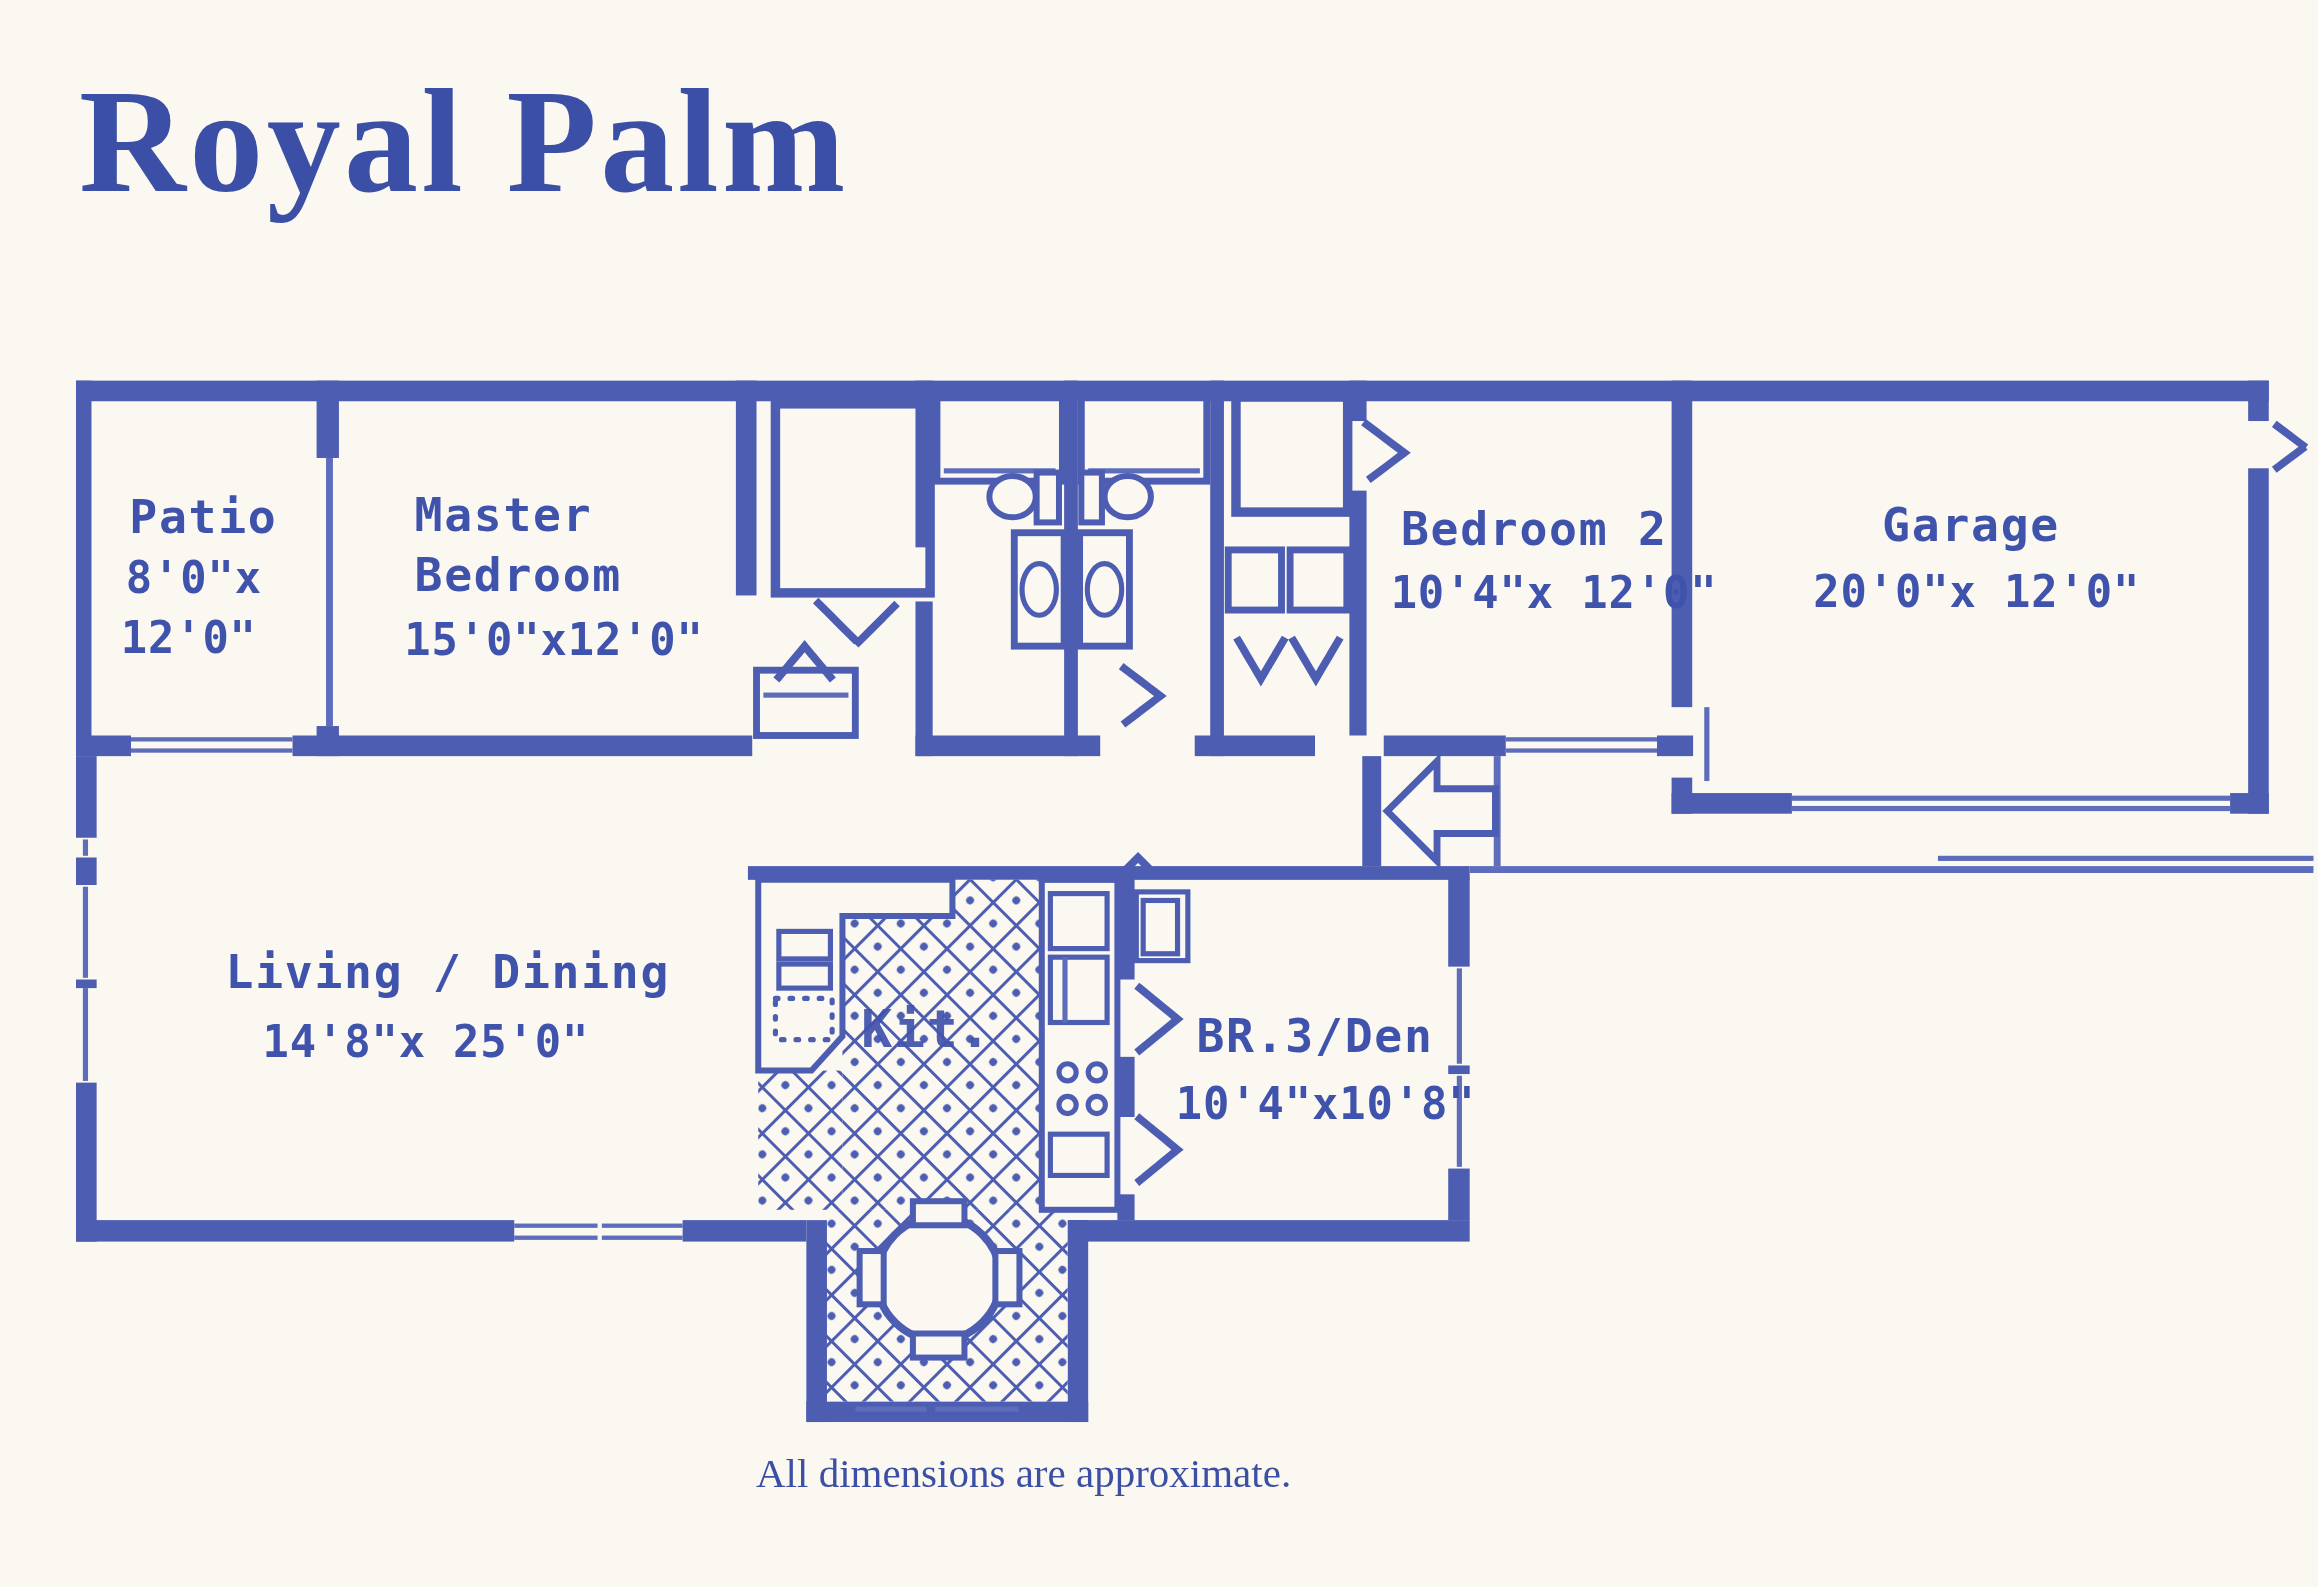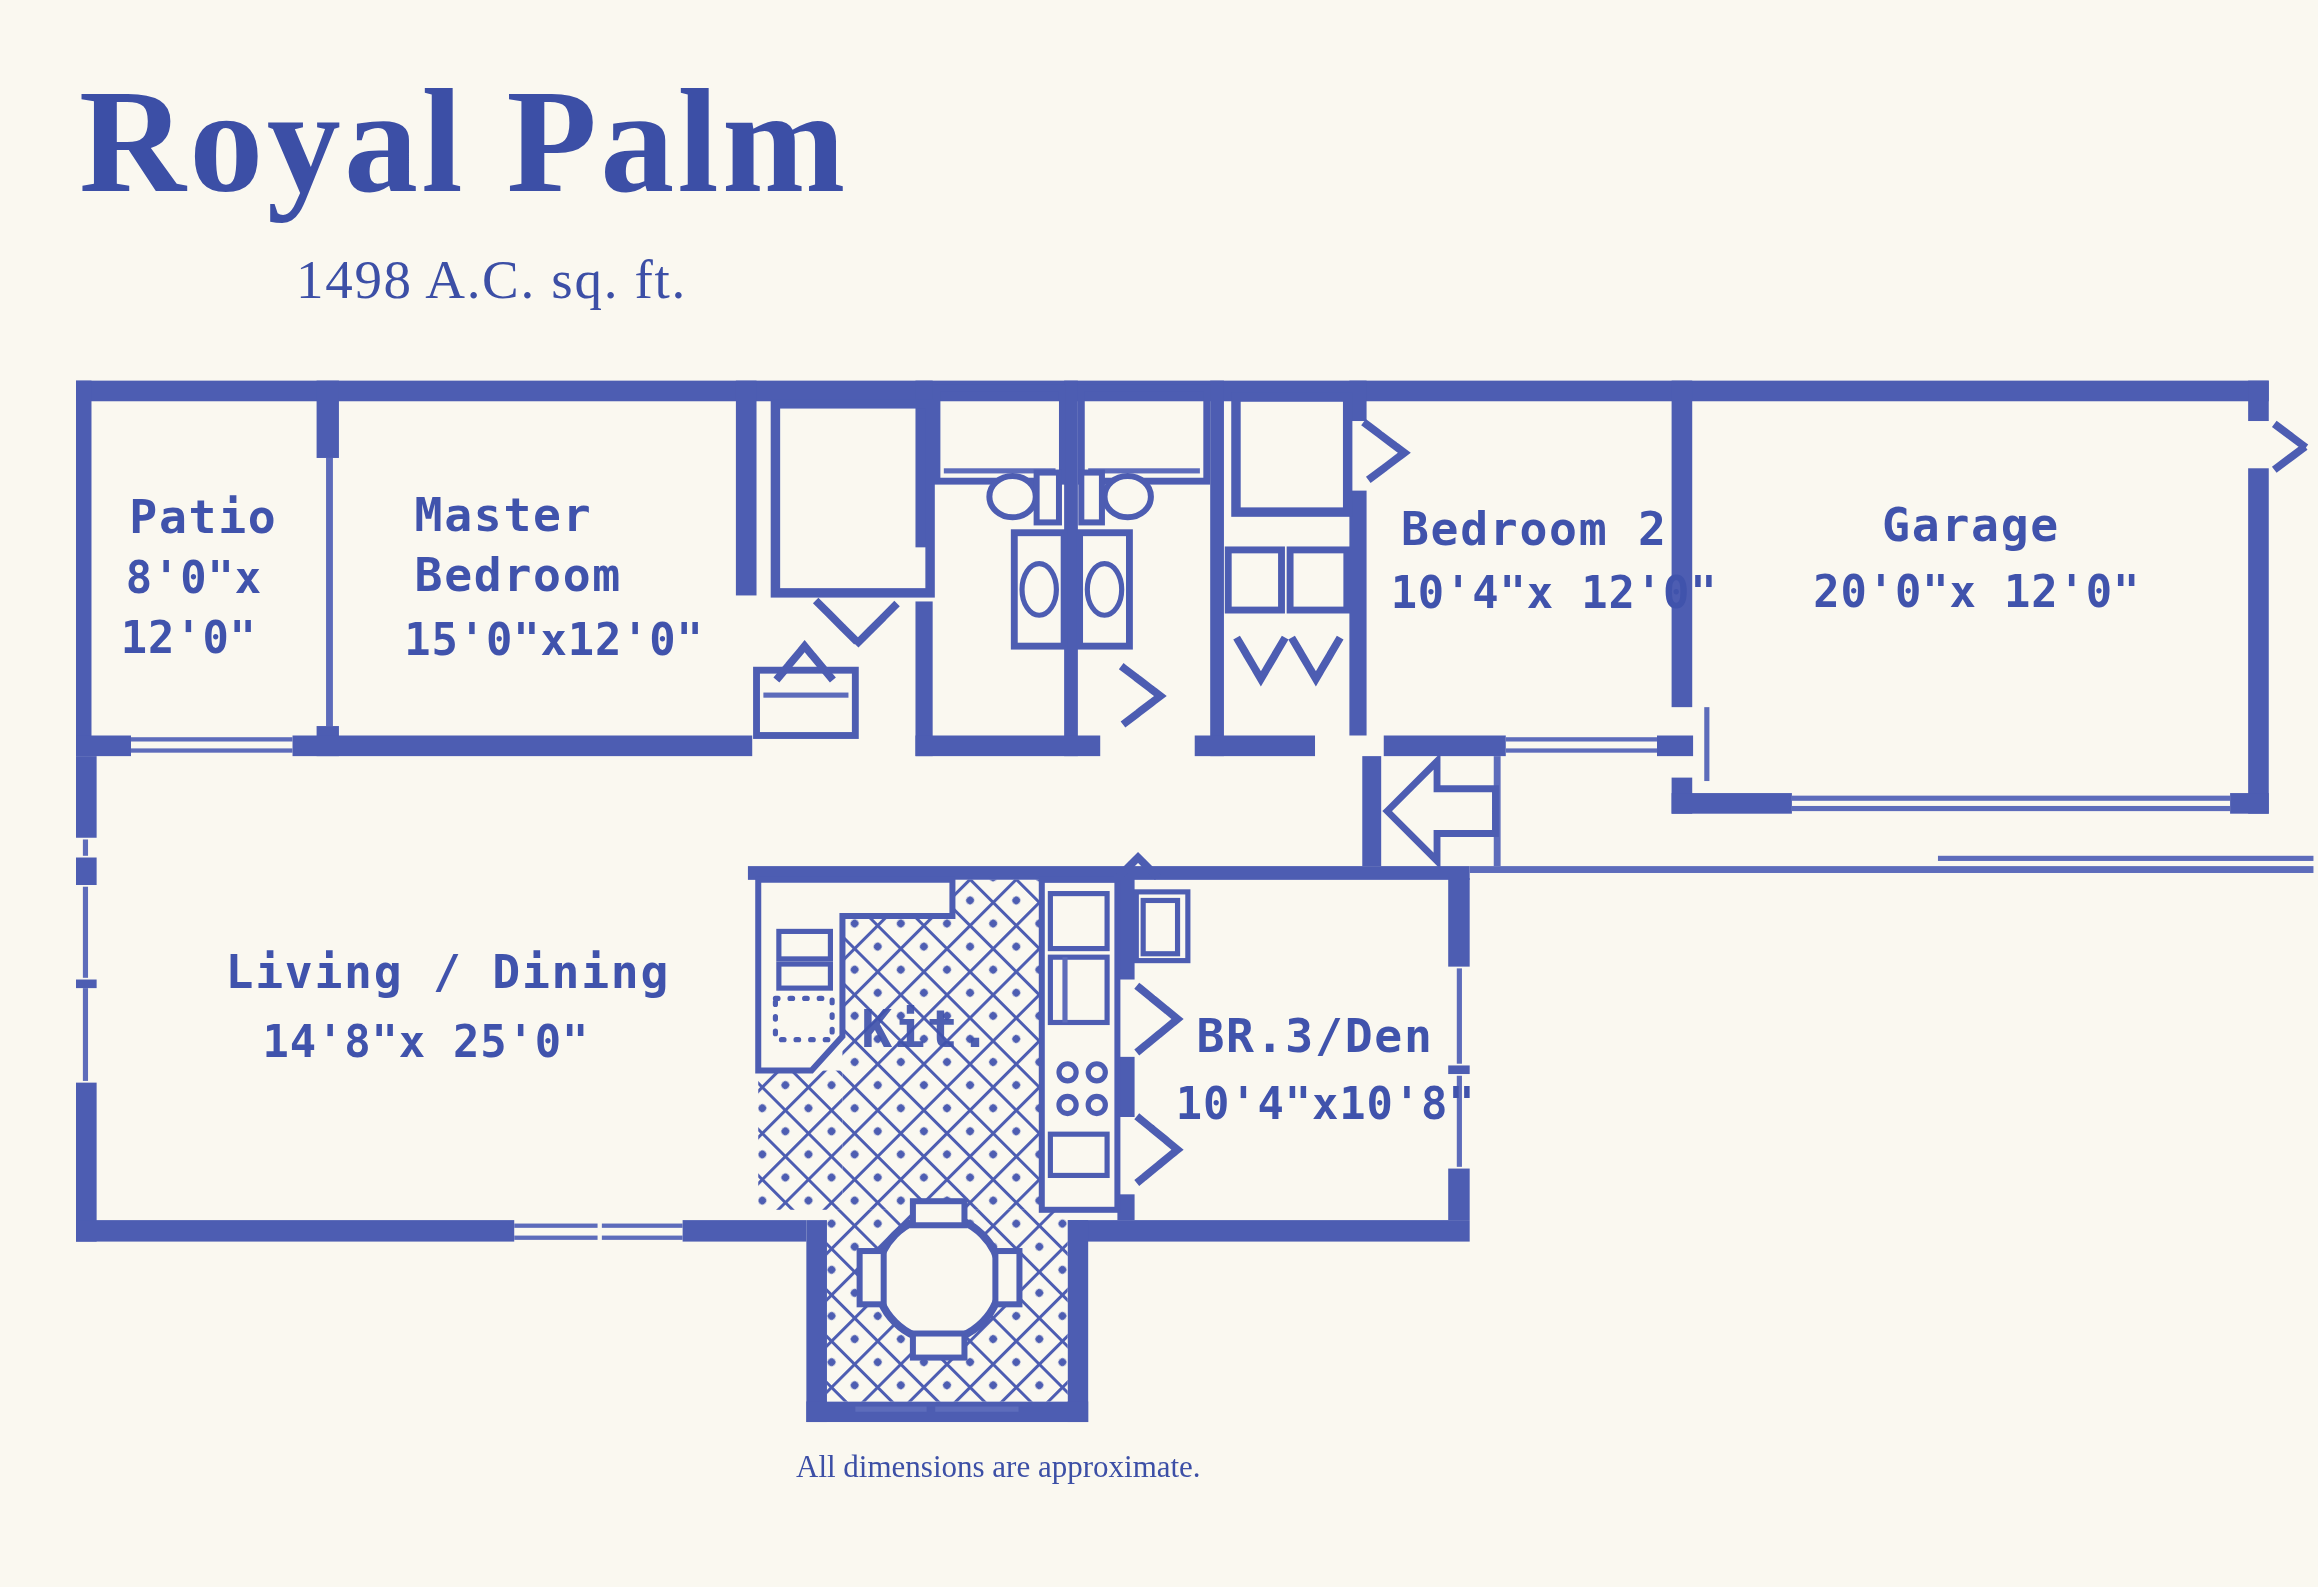--- a/index.html
+++ b/index.html
@@ -17,23 +17,23 @@
     letter-spacing:3.4px;
     color:var(--color-ink,#3c4fa6);
   }
   .plan-subtitle{
     position:absolute;left:296px;top:248px;
     font-family:"Liberation Serif",serif;
     font-size:55px;letter-spacing:1.7px;
     color:var(--color-ink,#3c4fa6);
   }
   .plan-footer{
-    position:absolute;left:796px;top:1449px;
-    font-family:"Liberation Serif",serif;
-    font-size:31px;
+    position:absolute;left:756px;top:1449px;
+    font-family:"Liberation Serif",serif;
+    font-size:41px;
     color:var(--color-ink,#3c4fa6);
   }
   svg.floorplan{position:absolute;left:0;top:0;}
   .wall{fill:var(--color-wall,#4d5db2);}
   .thinline{fill:var(--color-thin,#5d6cbb);}
   .outl{fill:none;stroke:var(--color-wall,#4d5db2);stroke-width:8;}
   .outl-thick{fill:none;stroke:var(--color-wall,#4d5db2);stroke-width:11;}
   .outl-thin{fill:none;stroke:var(--color-wall,#4d5db2);stroke-width:6;}
   .fix{fill:var(--color-paper,#faf8f0);stroke:var(--color-wall,#4d5db2);stroke-width:7;}
   .chev{fill:none;stroke:var(--color-wall,#4d5db2);stroke-width:9;
@@ -49,21 +49,20 @@
     fill:var(--color-label,#4053ac);font-size:51px;letter-spacing:1px;
   }
   .kit-label{font-size:60px;opacity:.92;}
 </style>
 </head>
 <body>
 
 <div class="page">
 
   <div class="plan-title">Royal Palm</div>
-  <div class="plan-subtitle">1498 A.C. sq. ft.</div>
 
   <svg class="floorplan" width="2319" height="1587" viewBox="0 0 2698 1847">
 
     <defs>
       <pattern id="tile" width="38" height="38" patternUnits="userSpaceOnUse" patternTransform="rotate(45)">
         <rect width="38" height="38" fill="var(--color-paper,#faf8f0)"></rect>
         <path d="M0,0 H38 M0,0 V38" stroke="var(--color-wall,#4d5db2)" stroke-width="7" fill="none"></path>
         <circle cx="19" cy="19" r="4.5" fill="var(--color-wall,#4d5db2)"></circle>
       </pattern>
     </defs>

